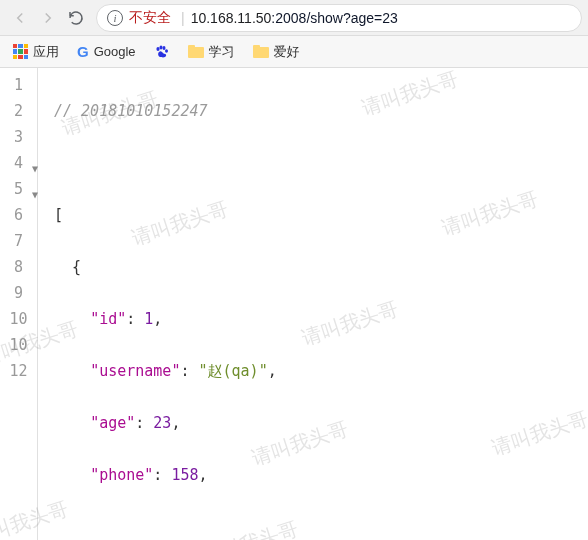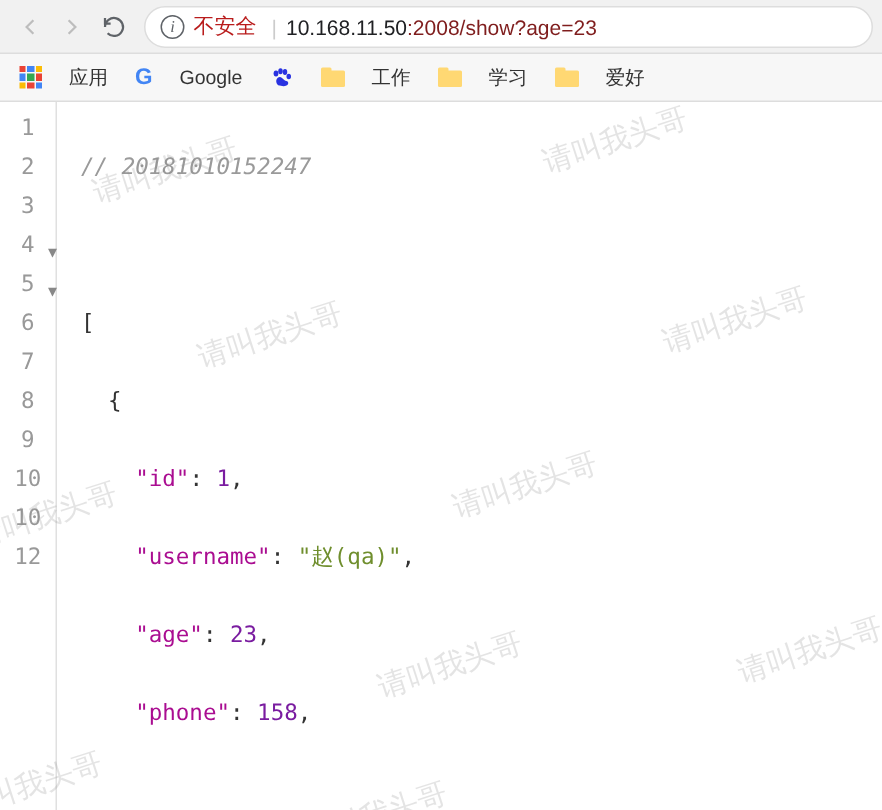--- a/index.html
+++ b/index.html
@@ -58,35 +58,35 @@
       font-size: 11px;
       color: #5f6368;
       font-family: Georgia, serif;
       font-style: italic;
       margin-right: 6px;
       flex-shrink: 0;
     }
     .insecure { color: #b91c1c; margin-right: 4px; }
     .addr-sep { color: #ccc; margin: 0 6px; }
     .url-main { color: #202124; }
-    .url-path { color: #7f1d1d; }
+    .url-path { color: #0f172a; }
     .bookmarks {
       display: flex;
       align-items: center;
       height: 32px;
       background: #f7f7f7;
       border-bottom: 1px solid #ddd;
       padding: 0 6px;
       gap: 4px;
       font-size: 13px;
     }
     .bm {
       display: flex;
       align-items: center;
-      gap: 18px;
+      gap: 5px;
       padding: 3px 7px;
       color: #333;
       cursor: pointer;
       border-radius: 3px;
       white-space: nowrap;
     }
     .apps-icon {
       width: 15px; height: 15px;
       display: grid;
       grid-template-columns: repeat(3, 1fr);
@@ -216,27 +216,20 @@
           <ellipse cx="12.5" cy="7" rx="1.5" ry="1.8" fill="#2932e1"></ellipse>
           <path d="M5 8c1-1 2-1 3 0s2 2 3 2 2 2 0 3-4 0-5 0-3-3-1-5z" fill="#2932e1"></path>
         </svg>
     </span>
   </div>
   <div class="bm">
     <span class="folder-icon">
         <span class="tab"></span>
         <span class="body"></span>
       </span>
-    <span>工作</span>
-  </div>
-  <div class="bm">
-    <span class="folder-icon">
-        <span class="tab"></span>
-        <span class="body"></span>
-      </span>
     <span>学习</span>
   </div>
   <div class="bm">
     <span class="folder-icon">
         <span class="tab"></span>
         <span class="body"></span>
       </span>
     <span>爱好</span>
   </div>
 </div>

